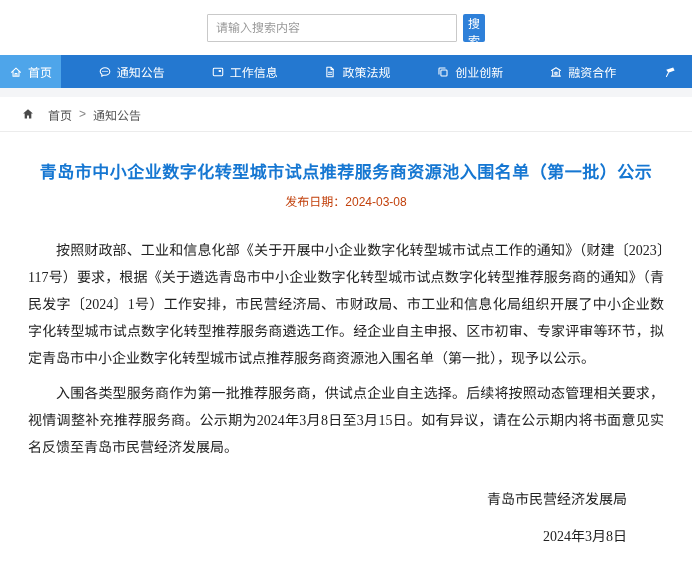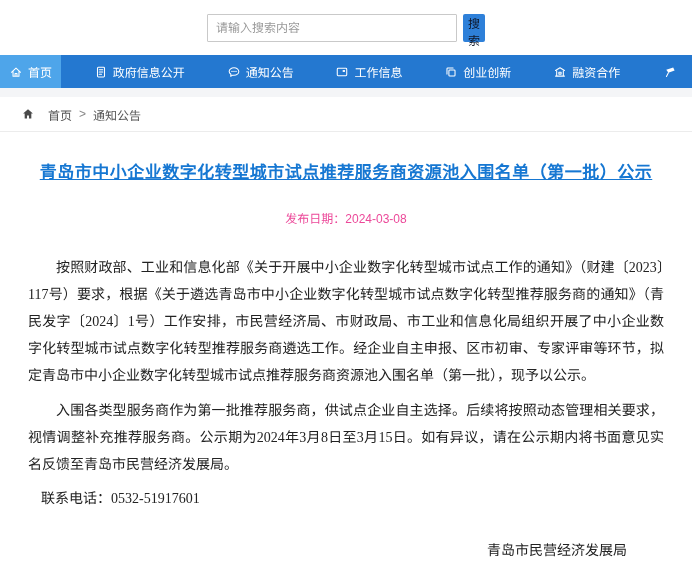--- a/index.html
+++ b/index.html
@@ -25,21 +25,21 @@
   .search-wrap{display:flex;align-items:flex-end;}
   .search-input{
     width:250px;height:28px;
     border:1px solid #c9c9c9;border-radius:1px;
     padding:0 8px;font-size:12px;color:#333;outline:none;
     font-family:"Liberation Sans",sans-serif;
   }
   .search-input::placeholder{color:#9a9a9a;}
   .search-btn{
     width:22px;height:28px;margin-left:6px;
-    background:var(--search-button-bg);color:#0f172a;
+    background:var(--search-button-bg);color:#ffffff;
     border:none;border-radius:2px;font-size:12px;cursor:pointer;
     font-family:"Liberation Sans",sans-serif;
   }
   
   .nav{
     height:33px;background:var(--nav-bg);
     display:flex;align-items:stretch;justify-content:space-between;
     padding-right:7px;
   }
   .nav-item{
@@ -60,24 +60,23 @@
     border-bottom:1px solid #ececec;
   }
   .breadcrumb .home-ic{width:14px;height:14px;margin-right:6px;}
   .breadcrumb a{color:#555;text-decoration:none;cursor:pointer;}
   .crumb-sep{color:#888;}
   
   .article{padding:26px 28px 0;}
   .article-title{
     text-align:center;color:var(--accent-blue);
     font-size:17px;font-weight:bold;letter-spacing:.5px;
-    margin-bottom:26px;
-    text-decoration:underline;
-  }
-  .pub-date{text-align:center;color:#ec4899;font-size:12px;margin-bottom:28px;}
+    margin-bottom:9px;
+  }
+  .pub-date{text-align:center;color:#c2410c;font-size:12px;margin-bottom:28px;}
   .doc{font-family:"Liberation Serif","DejaVu Serif",serif;color:#222;}
   .para{
     font-size:14px;line-height:27px;
     text-align:justify;text-indent:2em;margin-top:8px;
   }
   .contact-block{margin-top:7px;}
   .contact-line{font-size:14px;line-height:27px;padding-left:13px;}
   .signers{
     display:flex;justify-content:flex-end;gap:24px;
     margin-top:27px;padding-right:37px;
@@ -101,29 +100,20 @@
 
   <div class="nav-item active">
     <span class="ni">
       <svg viewBox="0 0 16 16">
           <path d="M2.8 8.3 L8 3.5 L13.2 8.3 M4.6 7.2 V12.8 H11.4 V7.2 M6.9 12.8 V9.6 H9.1 V12.8"></path>
         </svg>
     </span>
     <span>首页</span>
   </div>
 
-  <div class="nav-item">
-    <span class="ni">
-      <svg viewBox="0 0 16 16">
-          <rect x="4" y="2.6" width="8" height="11" rx="1"></rect>
-          <path d="M6 5.5h4 M6 8h4 M6 10.5h2.6"></path>
-        </svg>
-    </span>
-    <span>政府信息公开</span>
-  </div>
 
   <div class="nav-item">
     <span class="ni">
       <svg viewBox="0 0 16 16">
           <path d="M8 3.1c-3.1 0-5.5 1.9-5.5 4.2 0 1.3.8 2.5 2 3.3L4.2 12.9l2.5-1.3c.4.1.9.1 1.3.1 3.1 0 5.5-1.9 5.5-4.2S11.1 3.1 8 3.1z"></path>
           <path d="M5.7 7.3h.01 M8 7.3h.01 M10.3 7.3h.01" stroke-width="1.6"></path>
         </svg>
     </span>
     <span>通知公告</span>
   </div>
@@ -131,20 +121,29 @@
   <div class="nav-item">
     <span class="ni">
       <svg viewBox="0 0 16 16">
           <rect x="2.6" y="3.8" width="10.8" height="8.4" rx="1"></rect>
           <rect x="8.8" y="5.8" width="2.6" height="2.1" fill="#fff" stroke="none"></rect>
         </svg>
     </span>
     <span>工作信息</span>
   </div>
 
+  <div class="nav-item">
+    <span class="ni">
+      <svg viewBox="0 0 16 16">
+          <path d="M4.4 2.6h4.8l2.4 2.4v8.4H4.4z"></path>
+          <path d="M9.2 2.6v2.4h2.4 M6.2 8.2h3.6 M6.2 10.5h3.6"></path>
+        </svg>
+    </span>
+    <span>政策法规</span>
+  </div>
 
 
   <div class="nav-item">
     <span class="ni">
       <svg viewBox="0 0 16 16">
           <rect x="5.6" y="5.6" width="7" height="7" rx="1"></rect>
           <path d="M3.4 10.4V4.4a1 1 0 0 1 1-1h6"></path>
         </svg>
     </span>
     <span>创业创新</span>
@@ -188,21 +187,20 @@
 
 <div class="article">
   <div class="article-title">青岛市中小企业数字化转型城市试点推荐服务商资源池入围名单（第一批）公示</div>
   <div class="pub-date">发布日期：2024-03-08</div>
 
   <div class="doc">
     <p class="para">按照财政部、工业和信息化部《关于开展中小企业数字化转型城市试点工作的通知》（财建〔2023〕117号）要求，根据《关于遴选青岛市中小企业数字化转型城市试点数字化转型推荐服务商的通知》（青民发字〔2024〕1号）工作安排，市民营经济局、市财政局、市工业和信息化局组织开展了中小企业数字化转型城市试点数字化转型推荐服务商遴选工作。经企业自主申报、区市初审、专家评审等环节，拟定青岛市中小企业数字化转型城市试点推荐服务商资源池入围名单（第一批），现予以公示。</p>
     <p class="para">入围各类型服务商作为第一批推荐服务商，供试点企业自主选择。后续将按照动态管理相关要求，视情调整补充推荐服务商。公示期为2024年3月8日至3月15日。如有异议，请在公示期内将书面意见实名反馈至青岛市民营经济发展局。</p>
 
     <div class="contact-block">
-      <div class="contact-line">联系电话：0532-51917601</div>
     </div>
 
     <div class="signers">
       <span>青岛市民营经济发展局</span>
     </div>
 
     <div class="sign-date">2024年3月8日</div>
   </div>
 </div>
 

